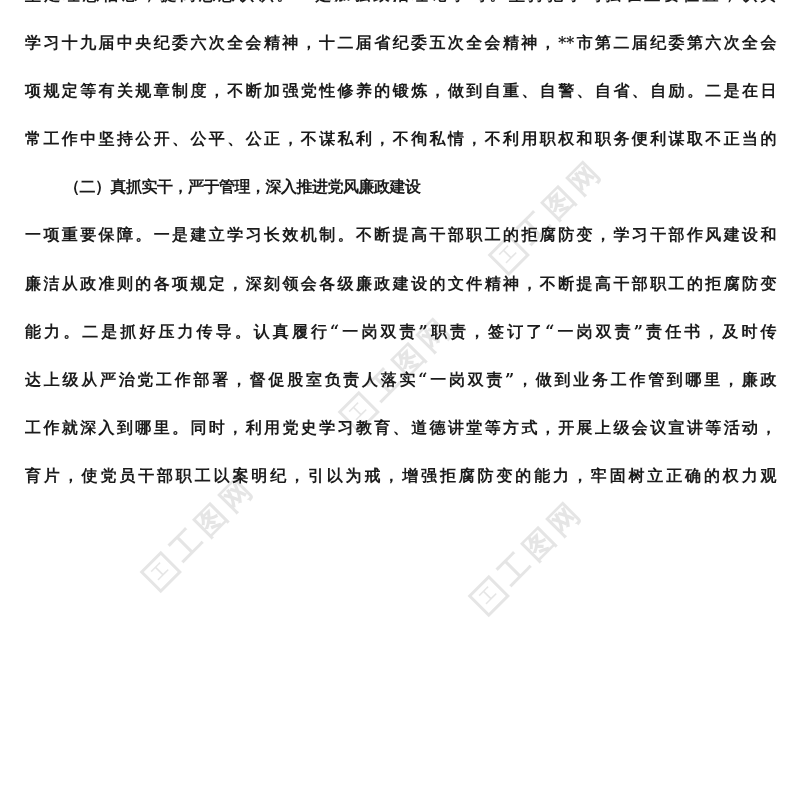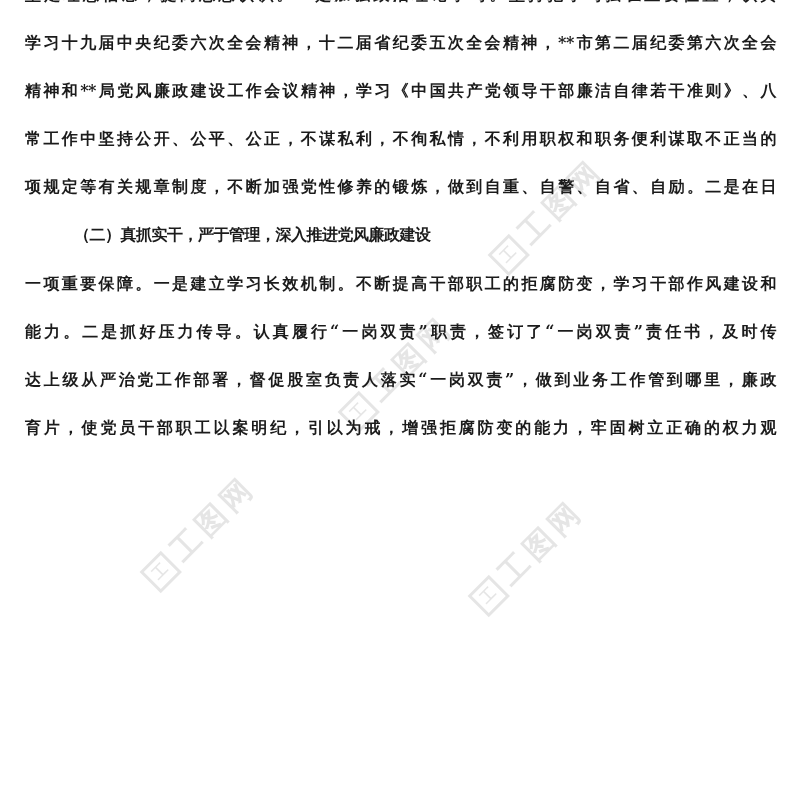--- a/index.html
+++ b/index.html
@@ -55,21 +55,21 @@
     letter-spacing: -0.5px;
     white-space: nowrap;
     text-align: justify;
     text-align-last: left;
     font-weight: bold;
   }
   .line.justify {
     white-space: normal;
     text-align-last: justify;
   }
-  .line.indent { text-indent: 39px; margin-left: 10px; }
+  .line.indent { text-indent: 39px; }
 </style>
 </head>
 <body>
 
 <div class="page">
   <div class="watermark-layer">
       <div class="wm" style="left: 548px; top: 215px; color: rgba(0, 0, 0, 0.1);">
         <span class="wm-logo">工</span>
         <span>工图网</span>
       </div>
@@ -82,22 +82,23 @@
         <span>工图网</span>
       </div>
       <div class="wm" style="left: 528px; top: 556px; color: rgba(0, 0, 0, 0.1);">
         <span class="wm-logo">工</span>
         <span>工图网</span>
       </div>
     </div>
   <div class="content" style="color: rgb(27, 27, 27);">
       <div class="line justify">坚定理想信念，提高思想认识。一是加强政治理论学习。坚持把学习摆在重要位置，认真</div>
       <div class="line justify">学习十九届中央纪委六次全会精神，十二届省纪委五次全会精神，**市第二届纪委第六次全会</div>
-      <div class="line justify">精神和**局党风廉政建设工作会议精神，学习《中国共产党领导干部廉洁自律若干准则》、八</div>
+      <div class="line justify">项规定等有关规章制度，不断加强党性修养的锻炼，做到自重、自警、自省、自励。二是在日</div>
       <div class="line justify">常工作中坚持公开、公平、公正，不谋私利，不徇私情，不利用职权和职务便利谋取不正当的</div>
-      <div class="line justify">项规定等有关规章制度，不断加强党性修养的锻炼，做到自重、自警、自省、自励。二是在日</div>
       <div class="line indent">（二）真抓实干，严于管理，深入推进党风廉政建设</div>
       <div class="line justify">一项重要保障。一是建立学习长效机制。不断提高干部职工的拒腐防变，学习干部作风建设和</div>
+      <div class="line justify">廉洁从政准则的各项规定，深刻领会各级廉政建设的文件精神，不断提高干部职工的拒腐防变</div>
       <div class="line justify">能力。二是抓好压力传导。认真履行“一岗双责”职责，签订了“一岗双责”责任书，及时传</div>
       <div class="line justify">达上级从严治党工作部署，督促股室负责人落实“一岗双责”，做到业务工作管到哪里，廉政</div>
+      <div class="line justify">工作就深入到哪里。同时，利用党史学习教育、道德讲堂等方式，开展上级会议宣讲等活动，</div>
       <div class="line justify">育片，使党员干部职工以案明纪，引以为戒，增强拒腐防变的能力，牢固树立正确的权力观</div>
     </div>
 </div>
 
 </body></html>

